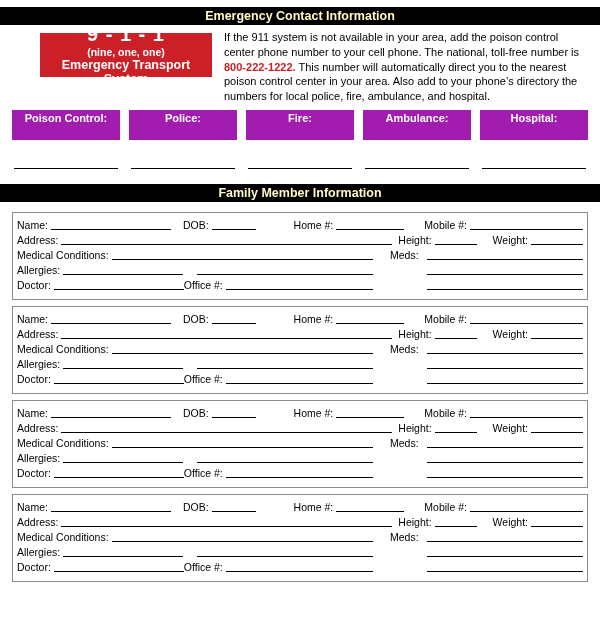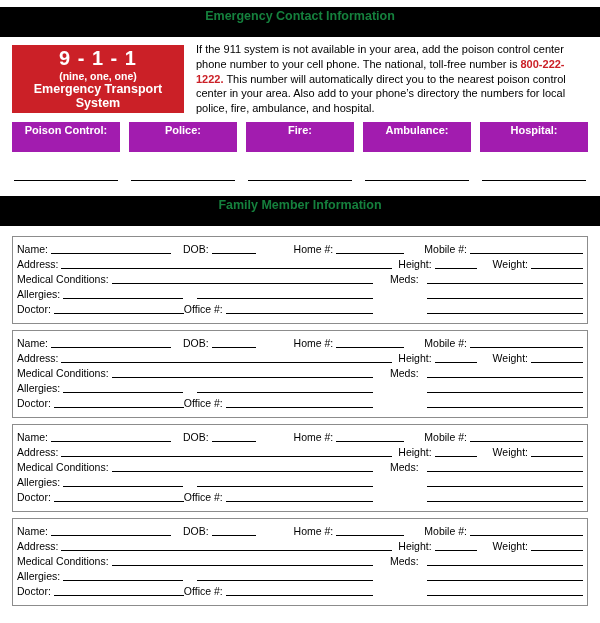--- a/index.html
+++ b/index.html
@@ -3,33 +3,34 @@
 <meta charset="utf-8">
 <style>
   html, body { margin: 0; padding: 0; }
   body {
     width: 600px; height: 623px; overflow: hidden;
     background: #ffffff;
     font-family: "Liberation Sans", sans-serif;
     color: #000;
   }
   .bar {
-    background: #000; color: #15803d;
-    height: 30px; line-height: 18px;
+    background: #000; color: #fef9c3;
+    height: 18px; line-height: 18px;
     text-align: center; font-weight: bold; font-size: 12.5px;
   }
   .topbar { margin-top: 7px; }
 
   
   .intro { display: flex; margin: 8px 12px 0 12px; }
   .badge {
-    width: 172px; height: 68px; flex: 0 0 172px;
+    width: 172px; height: 44px; flex: 0 0 172px;
     background: #cb2027; color: #fff;
     display: flex; flex-direction: column; align-items: center; justify-content: center;
     text-align: center;
+    margin-left: 28px;
   }
   .badge .b1 { font-size: 20px; font-weight: bold; line-height: 20px; letter-spacing: 1px; }
   .badge .b2 { font-size: 10.5px; font-weight: bold; line-height: 12px; margin-top: 2px; }
   .badge .b3 { font-size: 12.5px; font-weight: bold; line-height: 14px; }
   .note {
     flex: 1; margin-left: 12px; margin-top: -3px;
     font-size: 11px; line-height: 14.8px;
   }
   .note .phone { color: #cb2027; font-weight: bold; }
 

